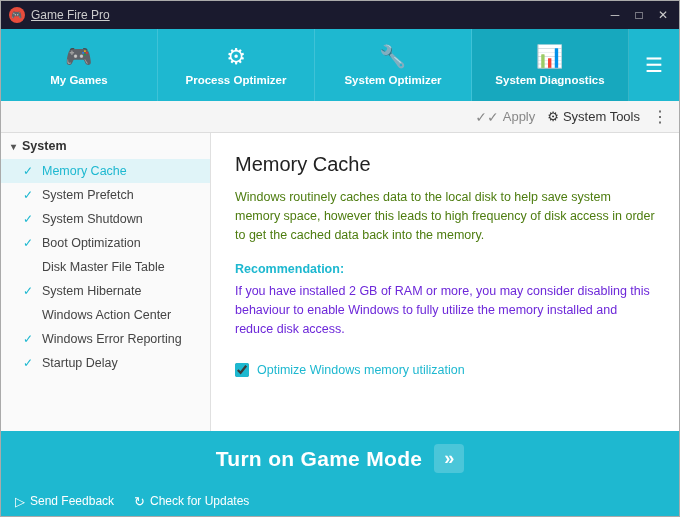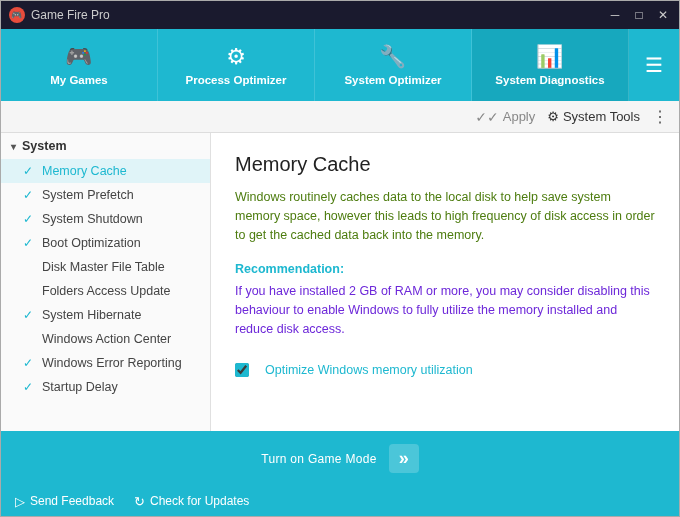--- a/index.html
+++ b/index.html
@@ -37,20 +37,21 @@
       display: flex;
       align-items: center;
       justify-content: center;
       color: #fff;
       font-size: 9px;
     }
     .titlebar-title {
       color: #ccc;
       font-size: 12px;
       flex: 1;
+      text-decoration: underline;
     }
     .titlebar-controls {
       display: flex;
       gap: 8px;
     }
     .titlebar-btn {
       color: #ccc;
       font-size: 12px;
       cursor: pointer;
       width: 16px;
@@ -192,21 +193,21 @@
     }
     .recommendation-text {
       font-size: 12.5px;
       color: #6d28d9;
       line-height: 1.5;
       margin-bottom: 24px;
     }
     .optimize-checkbox {
       display: flex;
       align-items: center;
-      gap: 16px;
+      gap: 8px;
       color: #1eb8d0;
       font-size: 12.5px;
       cursor: pointer;
     }
     .optimize-checkbox input[type=checkbox] {
       accent-color: #1eb8d0;
       width: 14px;
       height: 14px;
     }
     
@@ -218,22 +219,22 @@
       justify-content: center;
       cursor: pointer;
     }
     .game-mode-btn {
       display: flex;
       align-items: center;
       gap: 12px;
     }
     .game-mode-label {
       color: #fff;
-      font-size: 12px;
-      font-weight: 400;
+      font-size: 21px;
+      font-weight: 700;
       letter-spacing: 0.3px;
     }
     .game-mode-arrow {
       background: rgba(255,255,255,0.2);
       border-radius: 4px;
       padding: 4px 10px;
       color: #fff;
       font-size: 18px;
       font-weight: bold;
     }
@@ -317,21 +318,20 @@
         <span class="chevron">▾</span>
         <span>System</span>
       </div>
 
       <div id="sidebar-items">
           <div class="sidebar-item active"><span class="check-mark">✓</span>Memory Cache</div>
           <div class="sidebar-item"><span class="check-mark">✓</span>System Prefetch</div>
           <div class="sidebar-item"><span class="check-mark">✓</span>System Shutdown</div>
           <div class="sidebar-item"><span class="check-mark">✓</span>Boot Optimization</div>
           <div class="sidebar-item"><span class="no-check"></span>Disk Master File Table</div>
-          <div class="sidebar-item"><span class="no-check"></span>Folders Access Update</div>
           <div class="sidebar-item"><span class="check-mark">✓</span>System Hibernate</div>
           <div class="sidebar-item"><span class="no-check"></span>Windows Action Center</div>
           <div class="sidebar-item"><span class="check-mark">✓</span>Windows Error Reporting</div>
           <div class="sidebar-item"><span class="check-mark">✓</span>Startup Delay</div>
         </div>
     </div>
 
     <div class="content-area">
       <h2 class="content-title">Memory Cache</h2>
       <p class="content-desc">Windows routinely caches data to the local disk to help save system memory space, however this leads to high frequency of disk access in order to get the cached data back into the memory.</p>

